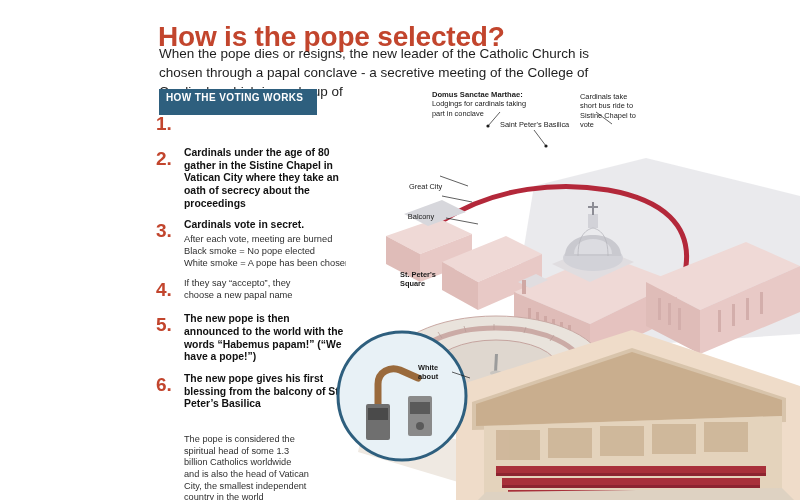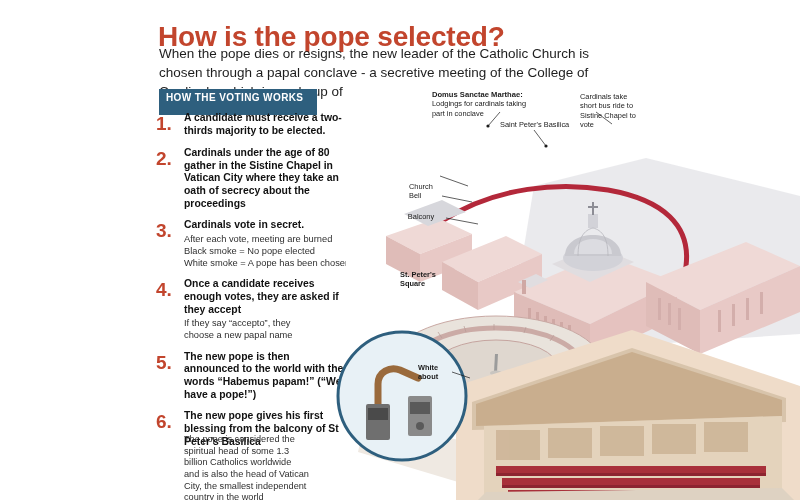--- a/index.html
+++ b/index.html
@@ -134,38 +134,36 @@
   <h1 class="title">How is the pope selected?</h1>
   <p class="intro">When the pope dies or resigns, the new leader of the Catholic Church is chosen through a papal conclave - a secretive meeting of the College of Cardinals, which is made up of senior church officials from around the world.</p>
 
   <div class="banner">
     <span>HOW THE VOTING WORKS</span>
   </div>
 
   <div class="steps">
     <div class="step">
       <div class="num">1.</div>
-      <div class="headline">A candidate must receive a two-thirds majority to be elected.</div>
     </div>
     <div class="step">
       <div class="num">2.</div>
       <div class="headline">Cardinals under the age of 80 gather in the Sistine Chapel in Vatican City where they take an oath of secrecy about the proceedings</div>
     </div>
     <div class="step">
       <div class="num">3.</div>
       <div class="headline">Cardinals vote in secret.</div>
       <div class="sub">
         <div>After each vote, meeting are burned</div>
         <div>Black smoke = No pope elected</div>
         <div>White smoke = A pope has been chosen</div>
       </div>
     </div>
     <div class="step">
       <div class="num">4.</div>
-      <div class="headline">Once a candidate receives enough votes, they are asked if they accept</div>
       <div class="sub">
         <div>If they say “accepto”, they</div>
         <div>choose a new papal name</div>
       </div>
     </div>
     <div class="step">
       <div class="num">5.</div>
       <div class="headline">The new pope is then announced to the world with the words “Habemus papam!” (“We have a pope!”)</div>
     </div>
     <div class="step">
@@ -331,21 +329,21 @@
 
   <div class="lbl lbl-dsm">
     <b>Domus Sanctae Marthae:</b>
     <div>Lodgings for cardinals taking part in conclave</div>
   </div>
 
   <div class="lbl lbl-bus">Cardinals take short bus ride to Sistine Chapel to vote</div>
 
   <div class="lbl lbl-spb">Saint Peter's Basilica</div>
 
-  <div class="lbl lbl-bell">Church Bell</div>
+  <div class="lbl lbl-bell">Great City</div>
   <div class="lbl lbl-balcony">Balcony</div>
   <div class="lbl lbl-square">St. Peter's Square</div>
   <div class="lbl lbl-smoke">White about</div>
 
   <svg style="position:absolute; left:0; top:0;" width="800" height="500">
     <path d="M440,176 L468,186" stroke="#1b1b1b" stroke-width="0.7" fill="none"></path>
     <path d="M442,196 L472,202" stroke="#1b1b1b" stroke-width="0.7" fill="none"></path>
     <path d="M446,218 L478,224" stroke="#1b1b1b" stroke-width="0.7" fill="none"></path>
     <path d="M534,130 L546,146" stroke="#1b1b1b" stroke-width="0.7" fill="none"></path>
     <path d="M500,112 L488,126" stroke="#1b1b1b" stroke-width="0.7" fill="none"></path>

